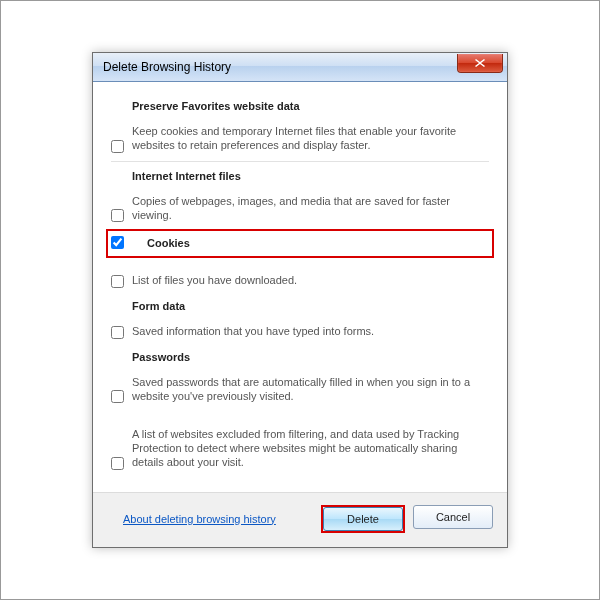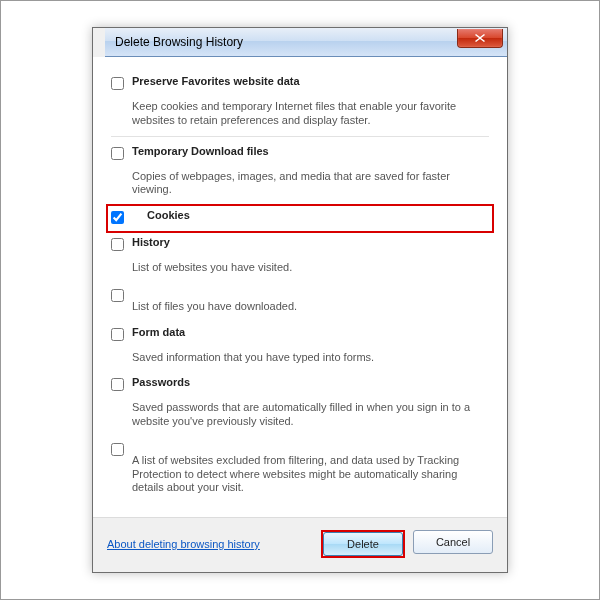--- a/index.html
+++ b/index.html
@@ -25,21 +25,20 @@
     position: relative;
   }
   .titlebar {
     height: 28px;
     background: linear-gradient(to bottom, #e8eff8 0%, #cfe0f4 45%, #b8d1ee 46%, #d5e4f7 100%);
     border-bottom: 1px solid #6a8db8;
     display: flex;
     align-items: center;
     padding: 0 4px 0 10px;
     position: relative;
-    margin-left: 12px;
   }
   .titlebar-title {
     font-size: 12px;
     color: #000;
   }
   .close-btn {
     position: absolute;
     right: 4px;
     top: 1px;
     width: 44px;
@@ -53,21 +52,21 @@
     justify-content: center;
     box-shadow: inset 0 0 1px rgba(255,255,255,0.6);
   }
   .close-btn svg { display:block; }
   .body {
     background: #fff;
     padding: 14px 18px 14px 18px;
   }
   .option {
     display: flex;
-    align-items: flex-start;
+    align-items: flex-end;
     padding: 4px 0 8px 0;
   }
   .option.sep {
     border-bottom: 1px solid #e2e2e2;
     margin-bottom: 4px;
   }
   .cb {
     margin: 2px 8px 0 0;
     flex-shrink: 0;
   }
@@ -86,21 +85,21 @@
   .highlight {
     outline: 2px solid #d80000;
     outline-offset: -1px;
     margin-left: -4px;
     margin-right: -4px;
     padding-left: 4px;
     padding-right: 4px;
     gap: 15px;
   }
   .footer {
-    padding: 12px 14px 14px 14px;
+    padding: 12px 14px 14px 30px;
     display: flex;
     align-items: center;
     justify-content: space-between;
     background: #f0f0f0;
     border-top: 1px solid #dcdcdc;
     gap: 36px;
   }
   .link {
     color: #0b57c4;
     text-decoration: underline;
@@ -154,39 +153,32 @@
       <input type="checkbox" class="cb" style="">
       <div class="opt-text">
         <div class="opt-title">Preserve Favorites website data</div>
         <div class="opt-desc">Keep cookies and temporary Internet files that enable your favorite websites to retain preferences and display faster.</div>
       </div>
     </div>
 
     <div class="option">
       <input type="checkbox" class="cb" style="">
       <div class="opt-text">
-        <div class="opt-title">Temporary Download files</div>
+        <div class="opt-title">Internet Internet files</div>
         <div class="opt-desc">Copies of webpages, images, and media that are saved for faster viewing.</div>
       </div>
     </div>
 
     <div class="option highlight">
       <input type="checkbox" class="cb" checked="" style="">
       <div class="opt-text">
         <div class="opt-title">Cookies</div>
       </div>
     </div>
 
-    <div class="option">
-      <input type="checkbox" class="cb" style="">
-      <div class="opt-text">
-        <div class="opt-title">History</div>
-        <div class="opt-desc">List of websites you have visited.</div>
-      </div>
-    </div>
 
     <div class="option">
       <input type="checkbox" class="cb" style="">
       <div class="opt-text">
         <div class="opt-desc">List of files you have downloaded.</div>
       </div>
     </div>
 
     <div class="option">
       <input type="checkbox" class="cb" style="">

